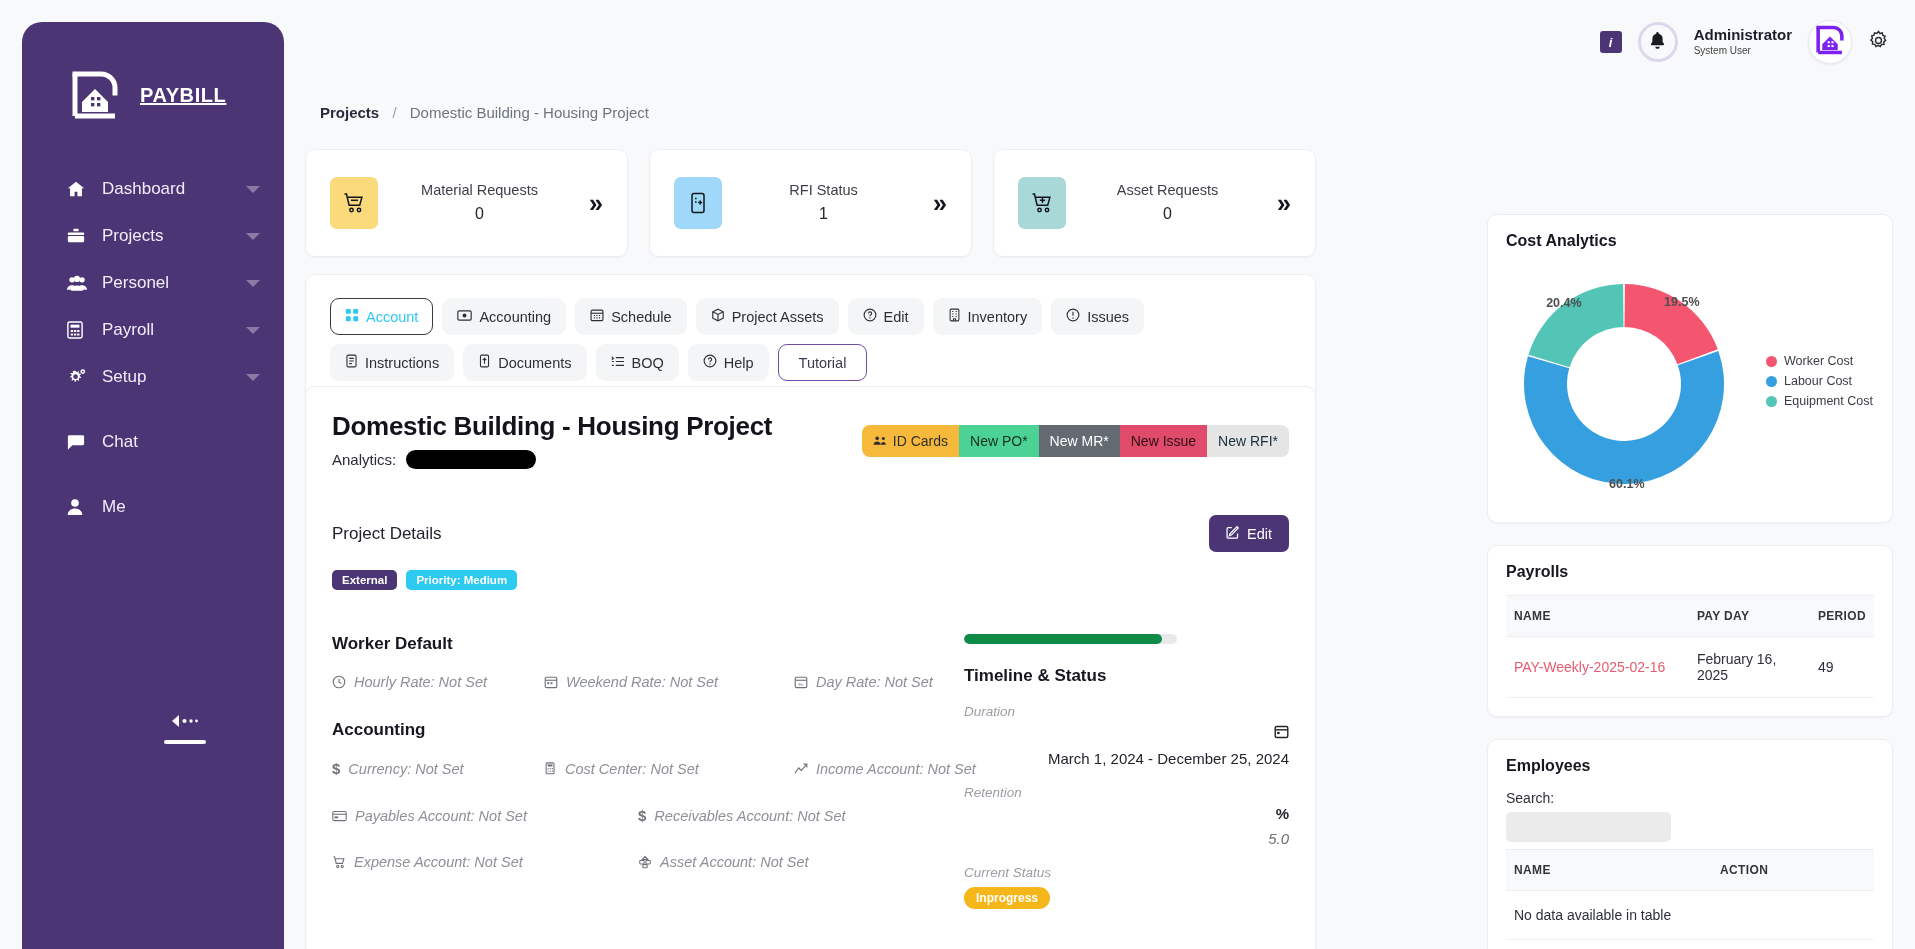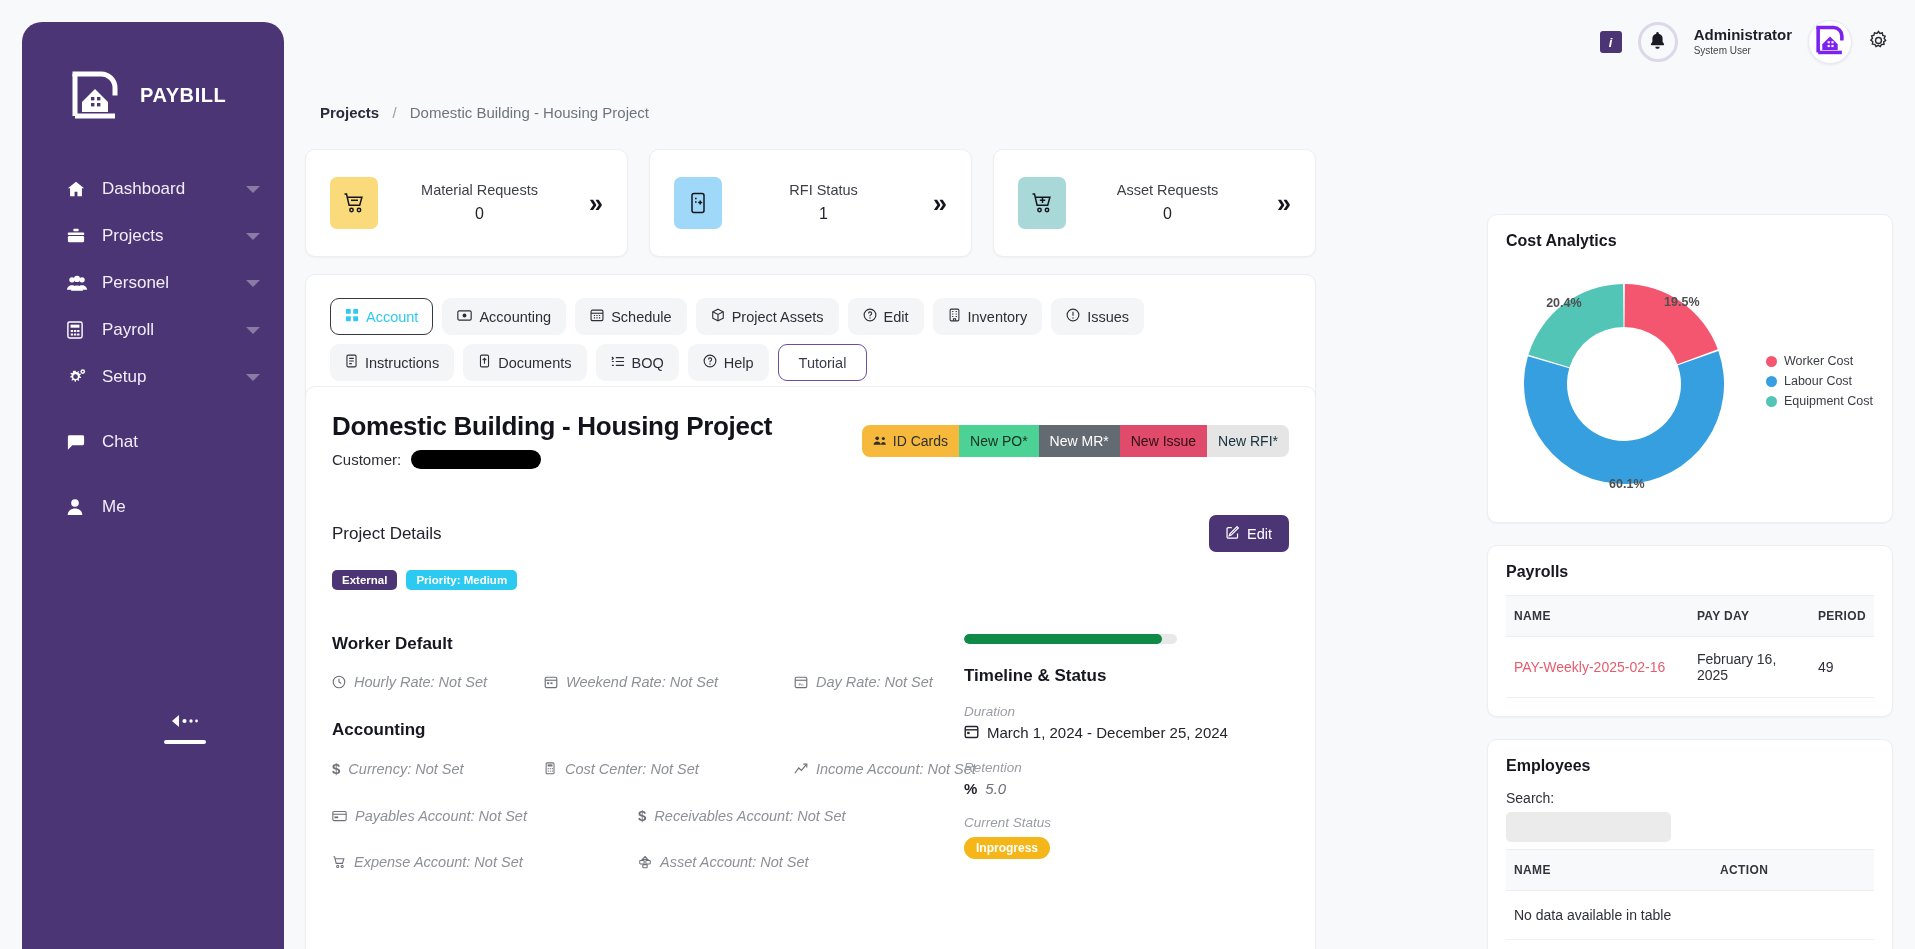--- a/index.html
+++ b/index.html
@@ -22,21 +22,21 @@
     padding-top: 46px;
   }
   .brand {
     display: flex; align-items: center;
     padding-left: 46px;
     margin-bottom: 44px;
     gap: 18px;
   }
   .brand-mark { width: 54px; height: 54px; flex: 0 0 54px; }
   .brand-name {
-    font-size: 20px; font-weight: bold; letter-spacing: .6px;
+    font-size: 20px; font-weight: bold; letter-spacing: .6px; text-decoration: underline;
   }
   .nav-item {
     display: flex; align-items: center;
     height: 46px;
     padding-left: 45px;
     padding-right: 24px;
     font-size: 17px;
     color: #f1edf8;
     cursor: pointer;
     margin-bottom: 1px;
@@ -232,21 +232,21 @@
     width: 213px; height: 10px; border-radius: 6px; background: #e6e8ea;
     overflow: hidden; margin-bottom: 22px;
   }
   #progress-fill { height: 100%; background: #0f8a47; border-radius: 6px; }
   #timeline-title { font-size: 17px; font-weight: bold; color: #16171f; }
   .tl-label {
     font-size: 13.5px; font-style: italic; color: #9a9da3; margin-top: 18px;
   }
   .tl-val {
     font-size: 15px; color: #23242c; margin-top: 5px;
-    display: flex; align-items: flex-start; gap: 8px;
+    display: flex; align-items: flex-end; gap: 8px; flex-direction: column;
   }
   .tl-val.ital { font-style: italic; color: #6c6f76; }
   .status-pill {
     display: inline-block; margin-top: 7px;
     background: #f5b619; color: #fff;
     border-radius: 12px; padding: 4px 12px;
     font-size: 12px; font-weight: bold;
   }
 
   
@@ -640,21 +640,21 @@
       <div class="tab outline">
         <span>Tutorial</span>
       </div>
     </div>
   </div>
 
   <div id="project-card" class="card">
 
     <div id="project-title">Domestic Building - Housing Project</div>
     <div id="customer-row">
-      <span>Customer:</span>
+      <span>Analytics:</span>
       <span class="redacted"></span>
     </div>
 
     <div id="action-btns">
       <span class="act-btn" style="background:#f6b93b;color:#2f2f2f">
         <span>
           <svg viewBox="0 0 18 12" width="15" height="11" fill="#2f2f2f">
               <circle cx="5" cy="3.4" r="2.2"></circle>
               <circle cx="12.4" cy="3.6" r="1.9"></circle>
               <path d="M.6 11c0-2.3 2-3.9 4.4-3.9S9.4 8.7 9.4 11H.6z"></path>

